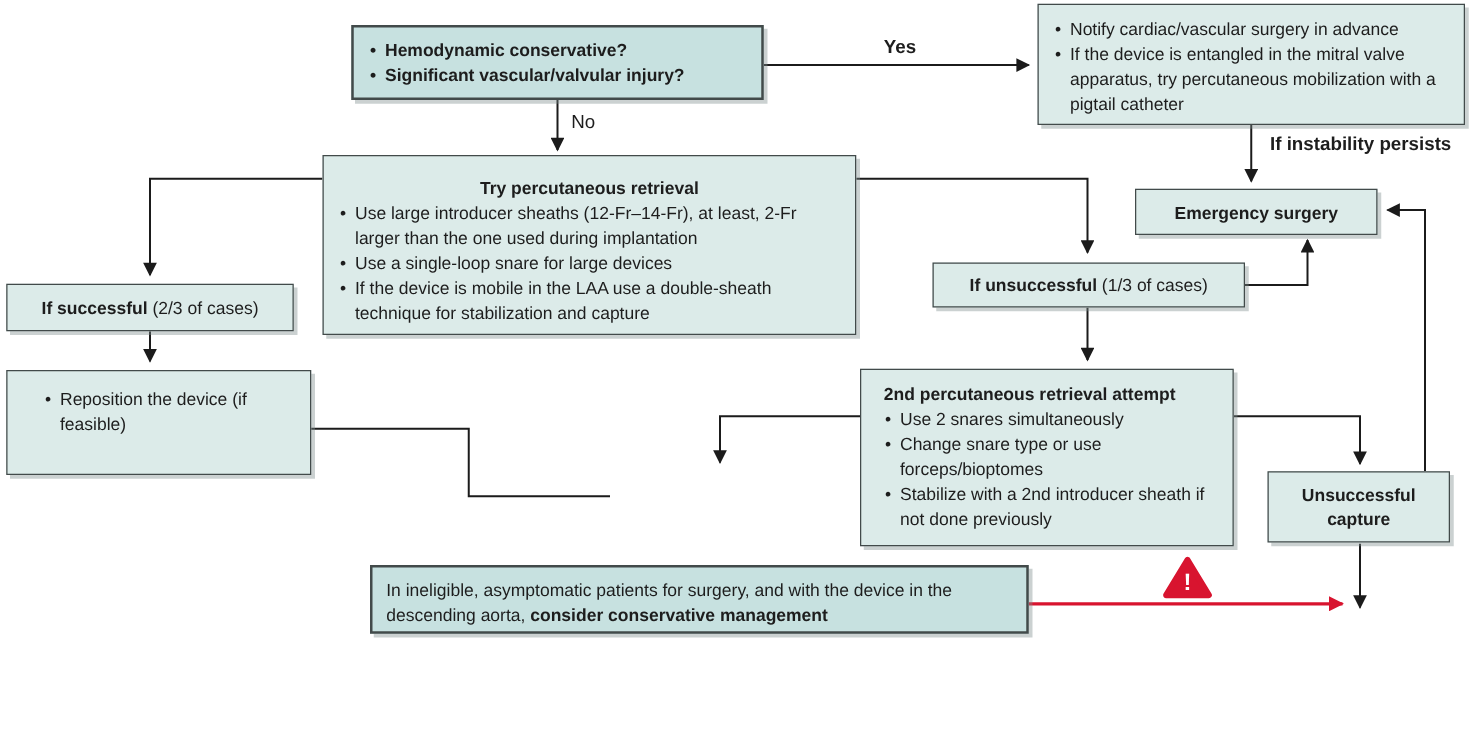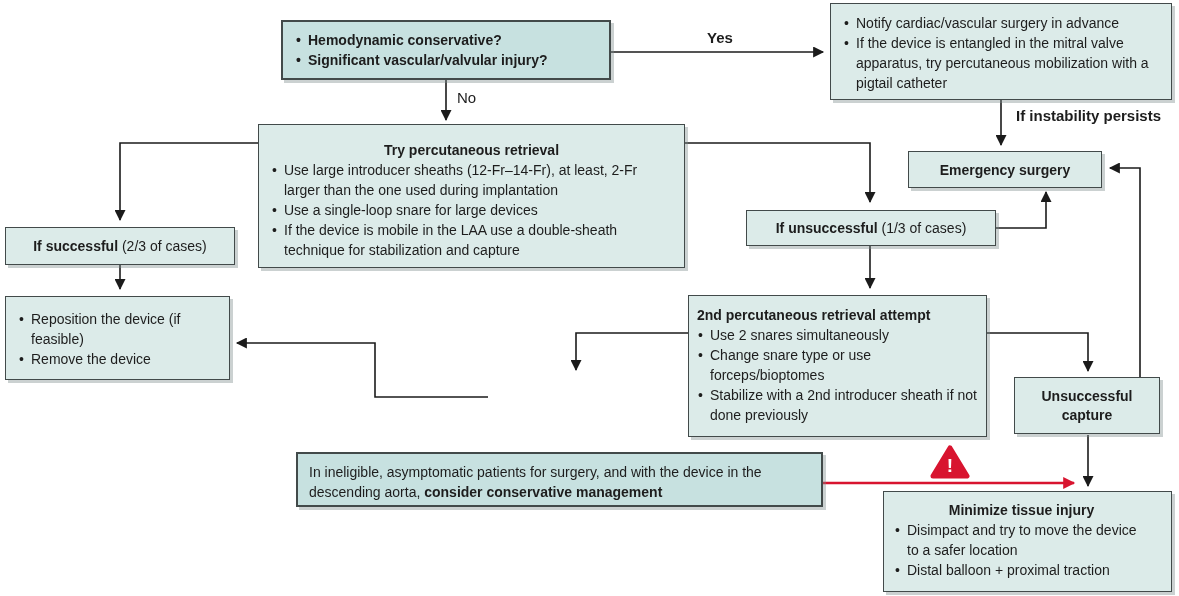--- a/index.html
+++ b/index.html
@@ -101,46 +101,38 @@
   <div class="box center b" style="left:908px; top:151px; width:194px; height:37px;">
     <span>Emergency surgery</span>
   </div>
 
   <div class="box center" style="left:746px; top:210px; width:250px; height:36px;">
     <div>
       <span class="b">If unsuccessful</span><span> (1/3 of cases)</span>
     </div>
   </div>
 
-  <div class="box" style="left:5px; top:296px; width:225px; height:84px; padding:12px 10px 12px 12px;">
+  <div class="box" style="left:5px; top:296px; width:244px; height:84px; padding:12px 10px 12px 29px;">
     <ul class="bullets" style="max-width:175px;">
       <li>Reposition the device (if feasible)</li>
-      <li>Remove the device</li>
     </ul>
   </div>
 
-  <div class="box" style="left:688px; top:295px; width:299px; height:142px; padding:9px 8px 9px 8px;">
+  <div class="box" style="left:688px; top:295px; width:299px; height:142px; padding:9px 8px 9px 18px;">
     <div class="box-title left">2nd percutaneous retrieval attempt</div>
     <ul class="bullets">
       <li>Use 2 snares simultaneously</li>
       <li>Change snare type or use forceps/bioptomes</li>
       <li>Stabilize with a 2nd introducer sheath if not done previously</li>
     </ul>
   </div>
 
 
   <div class="box center b" style="left:1014px; top:377px; width:146px; height:57px; line-height:1.35;">
     <span style="max-width:110px;">Unsuccessful capture</span>
   </div>
 
   <div class="box dark" style="left:296px; top:452px; width:527px; height:55px; padding:8px 12px 8px 11px;">
     <span>In ineligible, asymptomatic patients for surgery, and with the device in the descending aorta, </span><span class="b">consider conservative management</span>
   </div>
 
-  <div class="box" style="left:883px; top:491px; width:289px; height:101px; padding:8px 24px 8px 10px;">
-    <div class="box-title" style="width:255px;">Minimize tissue injury</div>
-    <ul class="bullets">
-      <li>Disimpact and try to move the device to a safer location</li>
-      <li>Distal balloon + proximal traction</li>
-    </ul>
-  </div>
 
 </div>
 
 </body></html>

